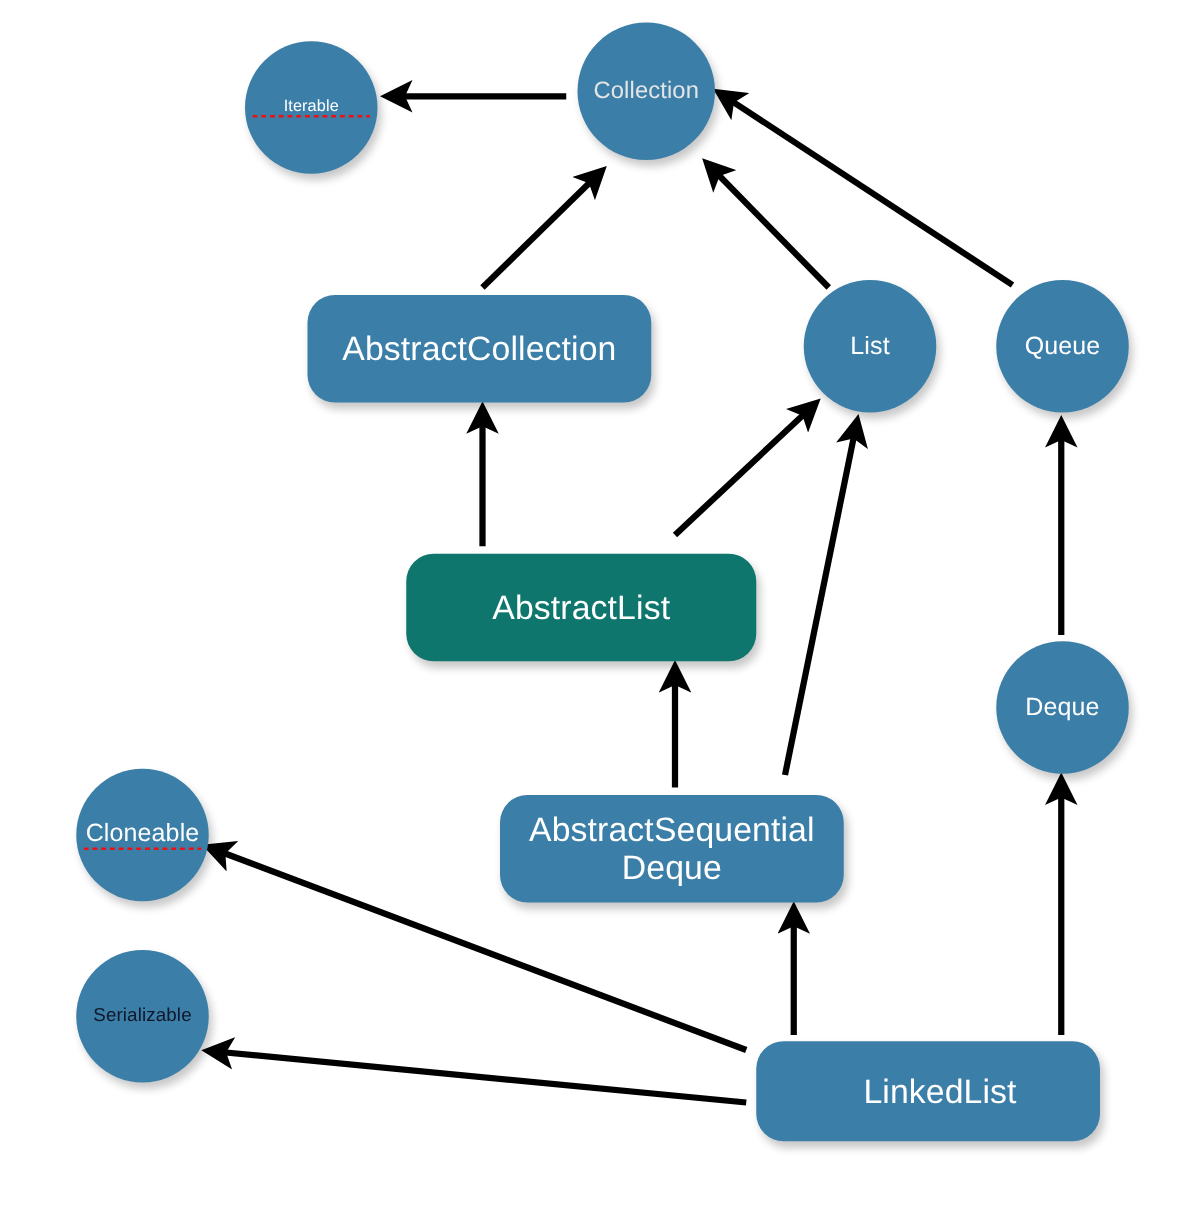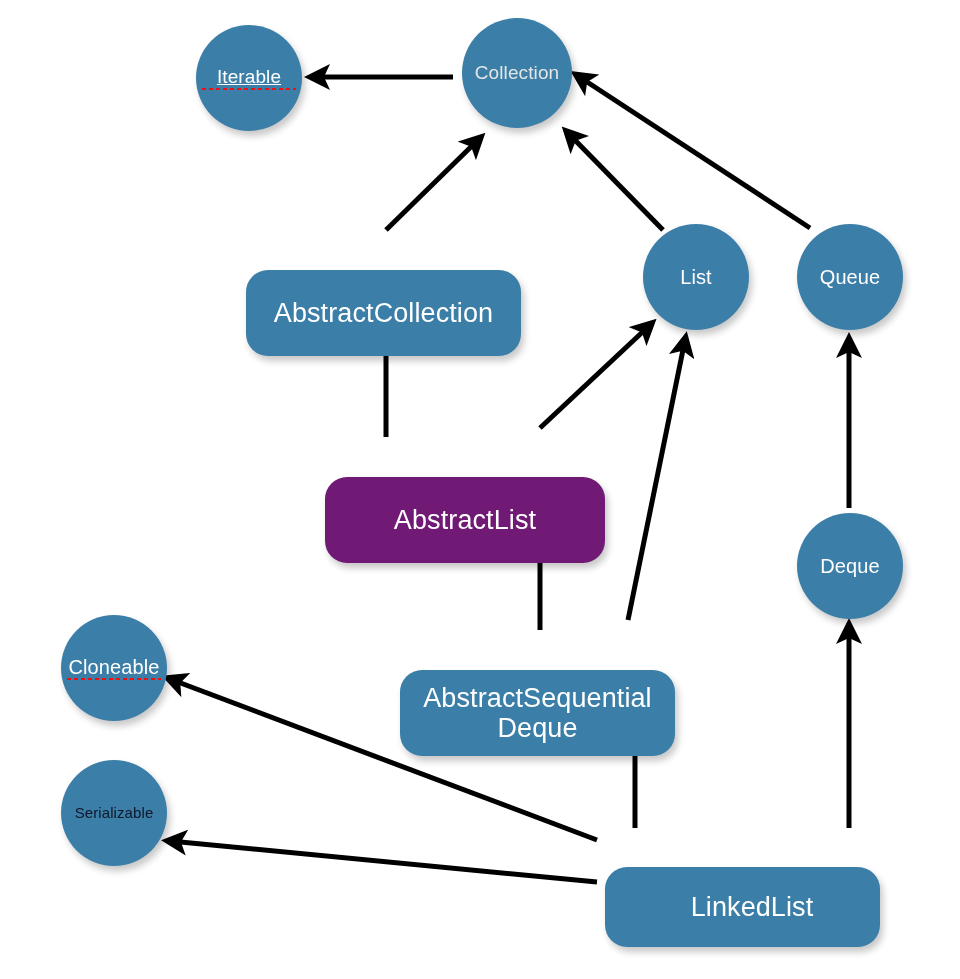--- a/index.html
+++ b/index.html
@@ -38,21 +38,20 @@
     box-shadow: 3px 5px 7px rgba(0,0,0,0.22);
     line-height: 1.12;
     padding: 2px 6px;
     user-select: none;
   }
   .node.circle {
     border-radius: 50%;
   }
   .node.rounded {
     border-radius: 22px;
-    margin-top: 34px;
   }
   .node .label {
     display: block;
     width: 100%;
     font-weight: 400;
     letter-spacing: 0.1px;
   }
   
   .node.misspelled .label {
     background-image: repeating-linear-gradient(
@@ -87,36 +86,36 @@
         <line x1="628" y1="620" x2="685" y2="340" stroke="#000000" stroke-width="5" stroke-linecap="butt" marker-end="url(#arrowhead)"></line>
         <line x1="849" y1="508" x2="849" y2="341" stroke="#000000" stroke-width="5" stroke-linecap="butt" marker-end="url(#arrowhead)"></line>
         <line x1="849" y1="828" x2="849" y2="627" stroke="#000000" stroke-width="5" stroke-linecap="butt" marker-end="url(#arrowhead)"></line>
         <line x1="635" y1="828" x2="635" y2="730" stroke="#000000" stroke-width="5" stroke-linecap="butt" marker-end="url(#arrowhead)"></line>
         <line x1="597" y1="840" x2="170" y2="679" stroke="#000000" stroke-width="5" stroke-linecap="butt" marker-end="url(#arrowhead)"></line>
         <line x1="597" y1="882" x2="170" y2="841" stroke="#000000" stroke-width="5" stroke-linecap="butt" marker-end="url(#arrowhead)"></line>
       </g>
   </svg>
 
   <div id="node-layer">
-      <div class="node circle misspelled" style="left: 196px; top: 25px; width: 106px; height: 106px; font-size: 19px; background: rgb(59, 126, 168); color: rgb(255, 255, 255); text-decoration: underline;">
+      <div class="node circle misspelled" style="left: 196px; top: 33px; width: 106px; height: 106px; font-size: 13px; background: rgb(59, 126, 168); color: rgb(255, 255, 255);">
         <span class="label">Iterable</span>
       </div>
       <div class="node circle" style="left: 462px; top: 18px; width: 110px; height: 110px; font-size: 19px; background: rgb(59, 126, 168); color: #e5e5e5;">
         <span class="label">Collection</span>
       </div>
       <div class="node rounded" style="left: 246px; top: 236px; width: 275px; height: 86px; font-size: 27px; background: rgb(59, 126, 168); color: rgb(255, 255, 255);">
         <span class="label">AbstractCollection</span>
       </div>
       <div class="node circle" style="left: 643px; top: 224px; width: 106px; height: 106px; font-size: 20px; background: rgb(59, 126, 168); color: rgb(255, 255, 255); justify-content: center;">
         <span class="label">List</span>
       </div>
       <div class="node circle" style="left: 797px; top: 224px; width: 106px; height: 106px; font-size: 20px; background: rgb(59, 126, 168); color: rgb(255, 255, 255);">
         <span class="label">Queue</span>
       </div>
-      <div class="node rounded" style="left: 325px; top: 443px; width: 280px; height: 86px; font-size: 27px; background: #701a75; color: rgb(255, 255, 255);">
+      <div class="node rounded" style="left: 325px; top: 443px; width: 280px; height: 86px; font-size: 27px; background: #0f766e; color: rgb(255, 255, 255);">
         <span class="label">AbstractList</span>
       </div>
       <div class="node circle" style="left: 797px; top: 513px; width: 106px; height: 106px; font-size: 20px; background: rgb(59, 126, 168); color: rgb(255, 255, 255);">
         <span class="label">Deque</span>
       </div>
       <div class="node circle misspelled" style="left: 61px; top: 615px; width: 106px; height: 106px; font-size: 20px; background: rgb(59, 126, 168); color: rgb(255, 255, 255);">
         <span class="label">Cloneable</span>
       </div>
       <div class="node rounded" style="left: 400px; top: 636px; width: 275px; height: 86px; font-size: 27px; background: rgb(59, 126, 168); color: rgb(255, 255, 255);">
         <span class="label">AbstractSequential Deque</span>

